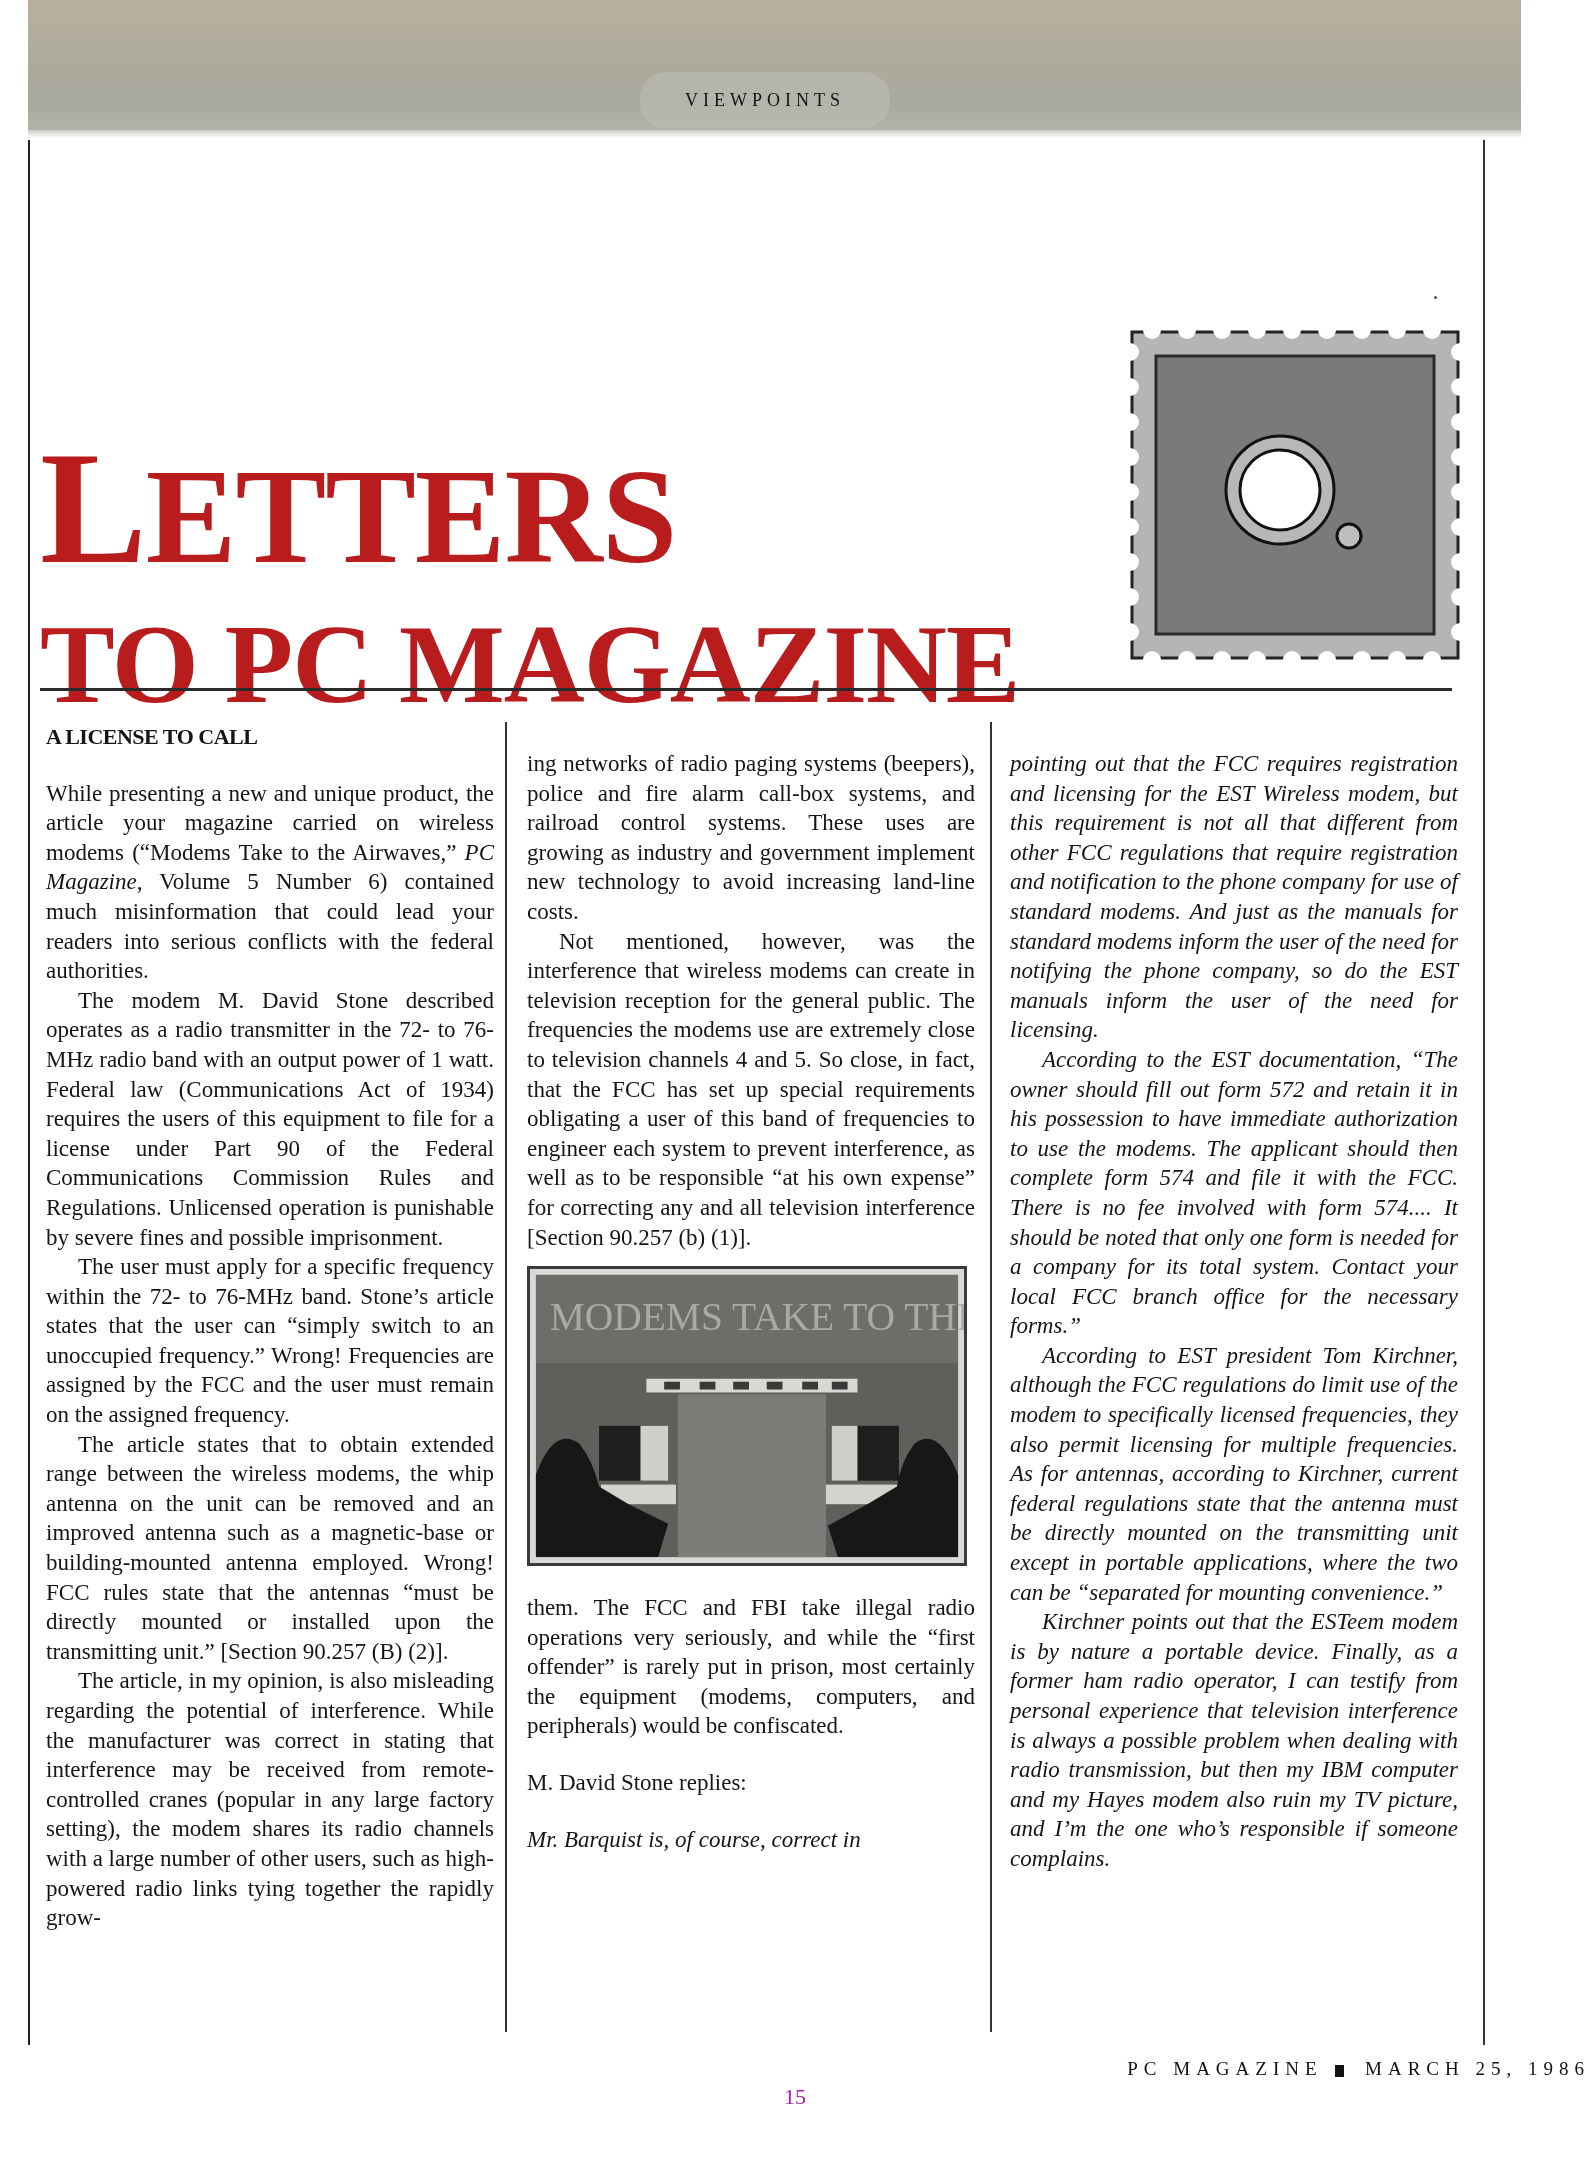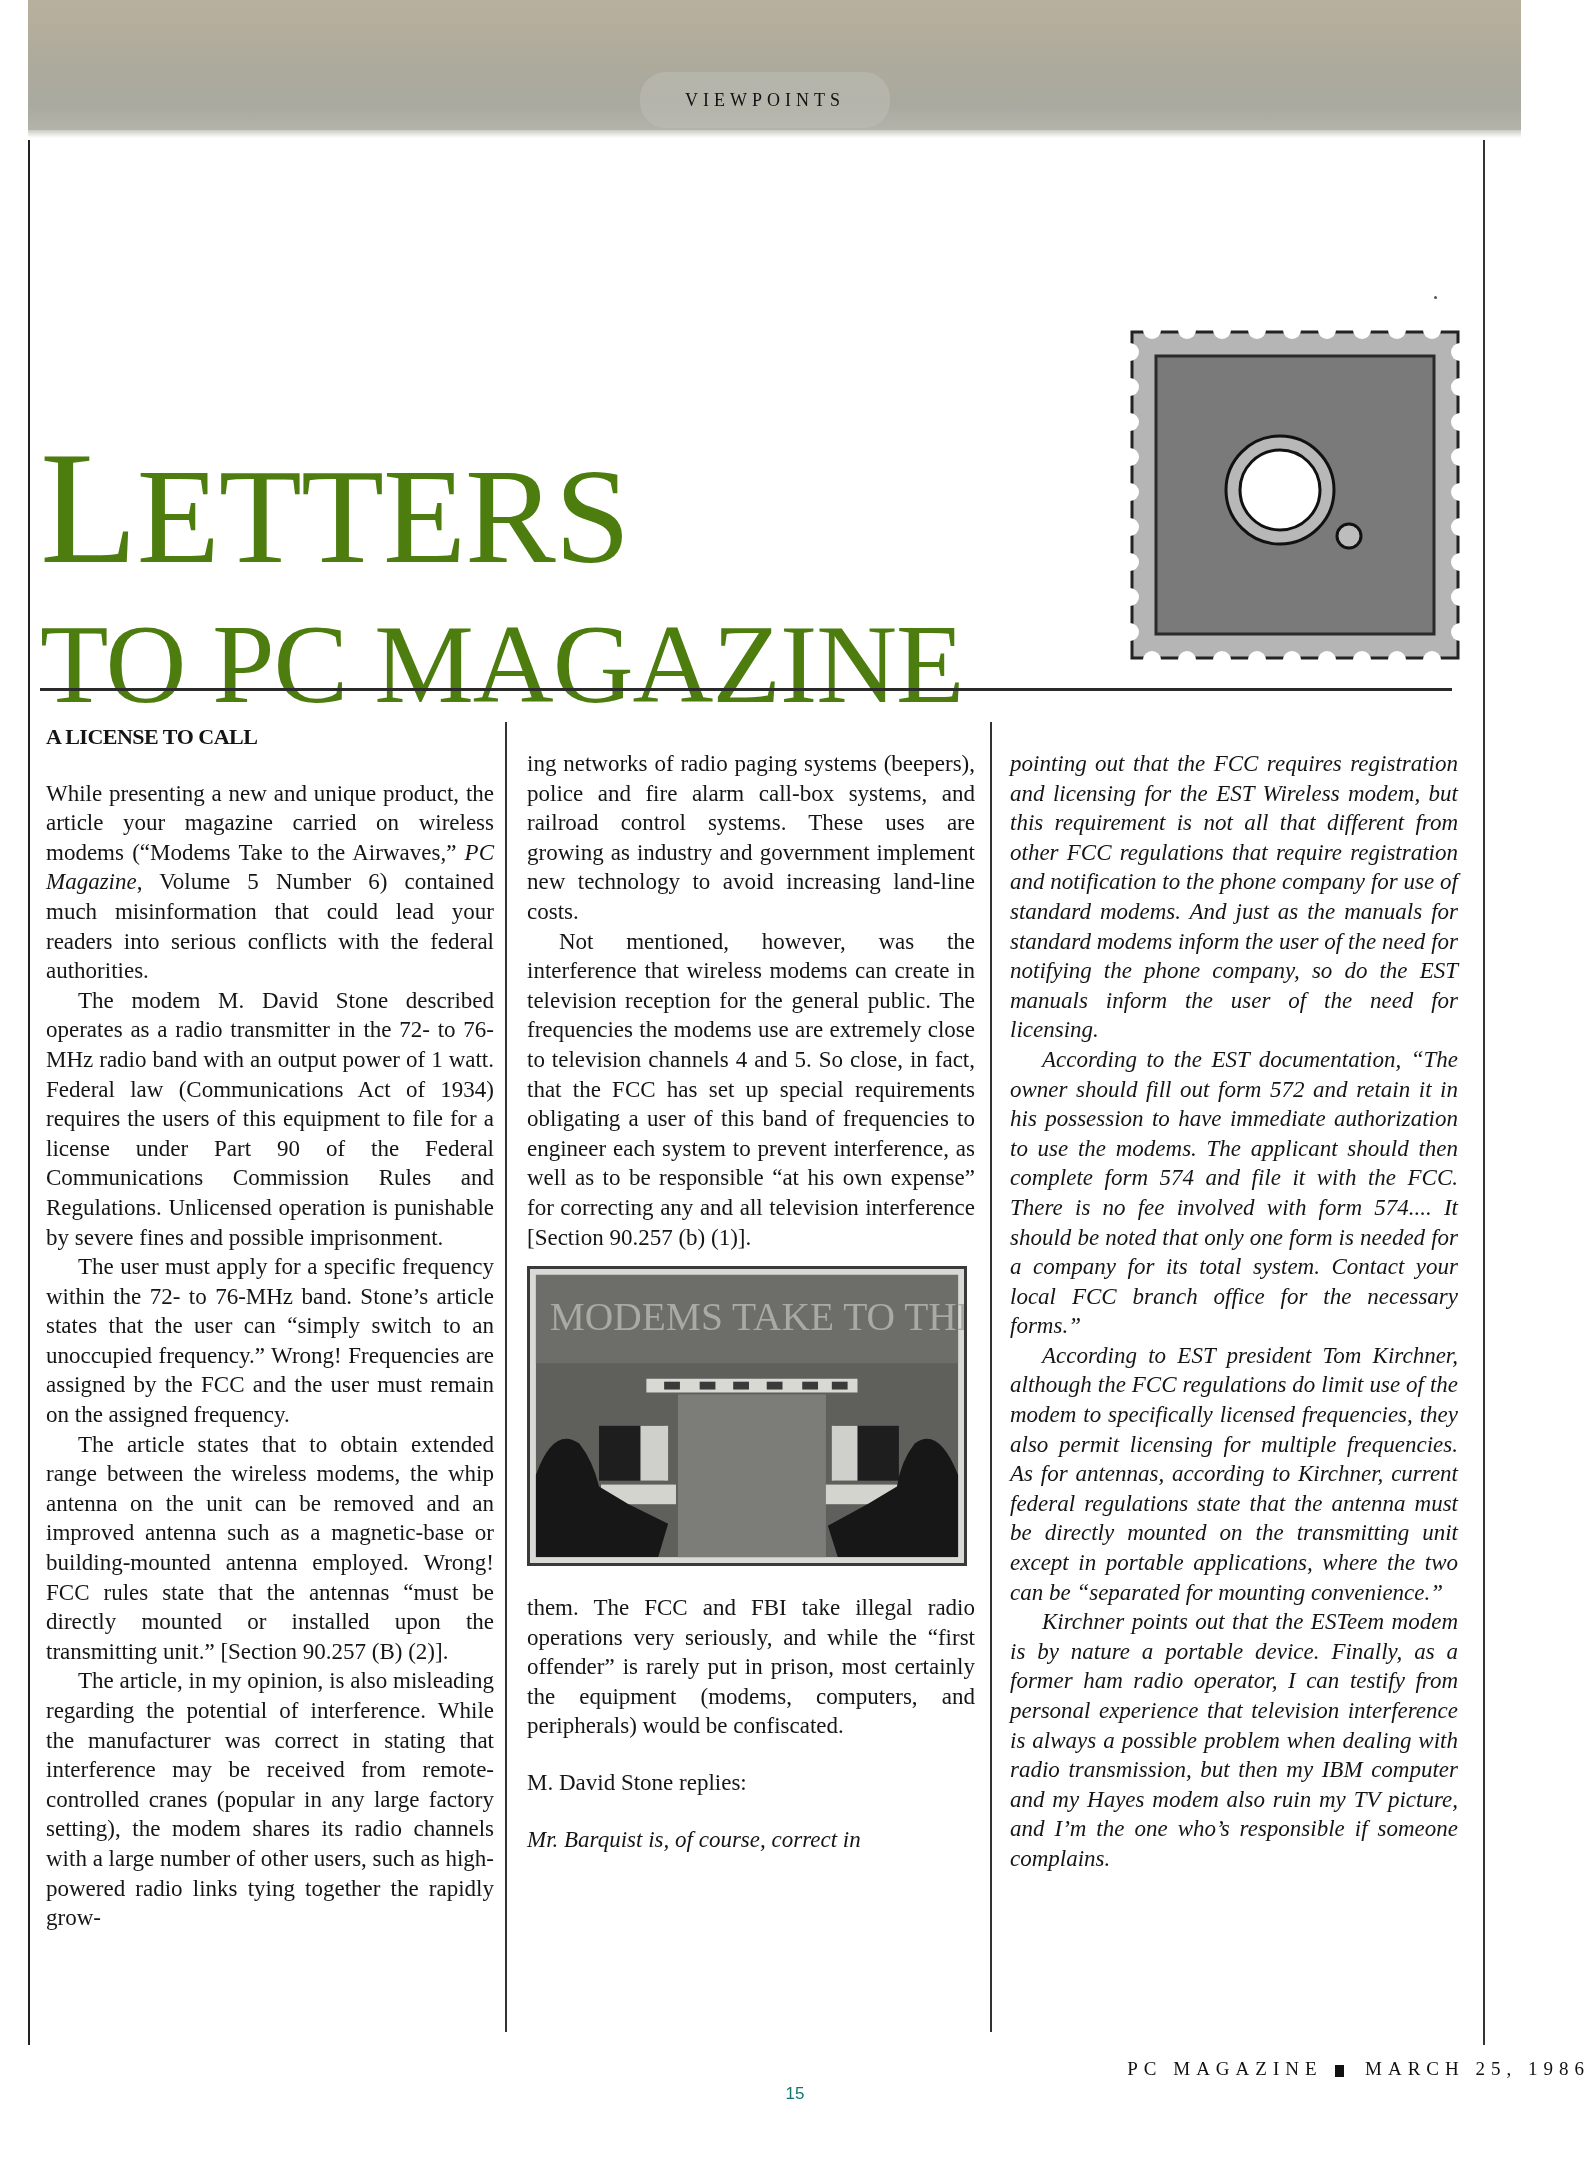--- a/index.html
+++ b/index.html
@@ -20,21 +20,21 @@
     position: absolute; left: 612px; top: 72px; width: 250px; height: 56px;
     border-radius: 26px; background: rgba(190,190,182,0.55);
     display: flex; align-items: center; justify-content: center;
     font-family: "Liberation Serif", serif; font-size: 18px; letter-spacing: 5px; color: #111;
   }
   .frame-left  { position: absolute; left: 28px;  top: 140px; width: 2px; height: 1905px; background: #222; }
   .frame-right { position: absolute; left: 1483px; top: 140px; width: 2px; height: 1905px; background: #333; }
 
   .title {
     position: absolute; left: 40px; top: 428px; margin: 0;
-    font-family: "Liberation Serif", serif; font-weight: normal; color: #4d7c0f;
+    font-family: "Liberation Serif", serif; font-weight: bold; color: #b91c1c;
     line-height: 1;
   }
   .title .line1 { display: block; font-size: 136px; letter-spacing: -1px; }
   .title .line1 .big { font-size: 160px; }
   .title .line2 { display: block; font-size: 112px; margin-top: 20px; letter-spacing: -1px; }
 
   .stamp { position: absolute; left: 1130px; top: 330px; width: 330px; height: 330px; }
 
   .head-rule { position: absolute; left: 40px; top: 688px; width: 1412px; height: 3px; background: #2a2a2a; }
 
@@ -65,21 +65,21 @@
   }
   .photo svg { position: absolute; left: 0; top: 0; width: 100%; height: 100%; }
 
   .folio {
     position: absolute; left: 0; width: 1590px; top: 2058px; text-align: right;
     font-family: "Liberation Serif", serif; font-size: 19px; letter-spacing: 6px; color: #111;
   }
   .folio .dot { display: inline-block; width: 9px; height: 12px; background: #111; margin: 0 10px 0 2px; vertical-align: middle; }
   .page-num {
     position: absolute; left: 0; width: 1590px; top: 2084px; text-align: center;
-    font-family: Liberation Sans, sans-serif; font-size: 17px; color: #0f766e;
+    font-family: Liberation Serif, serif; font-size: 22px; color: #a21caf;
   }
   .speck { position: absolute; left: 1434px; top: 296px; width: 3px; height: 3px; border-radius: 50%; background: #555; }
 </style>
 </head>
 <body>
 
 <div class="banner">
   <div class="section-tag">VIEWPOINTS</div>
 </div>
 

